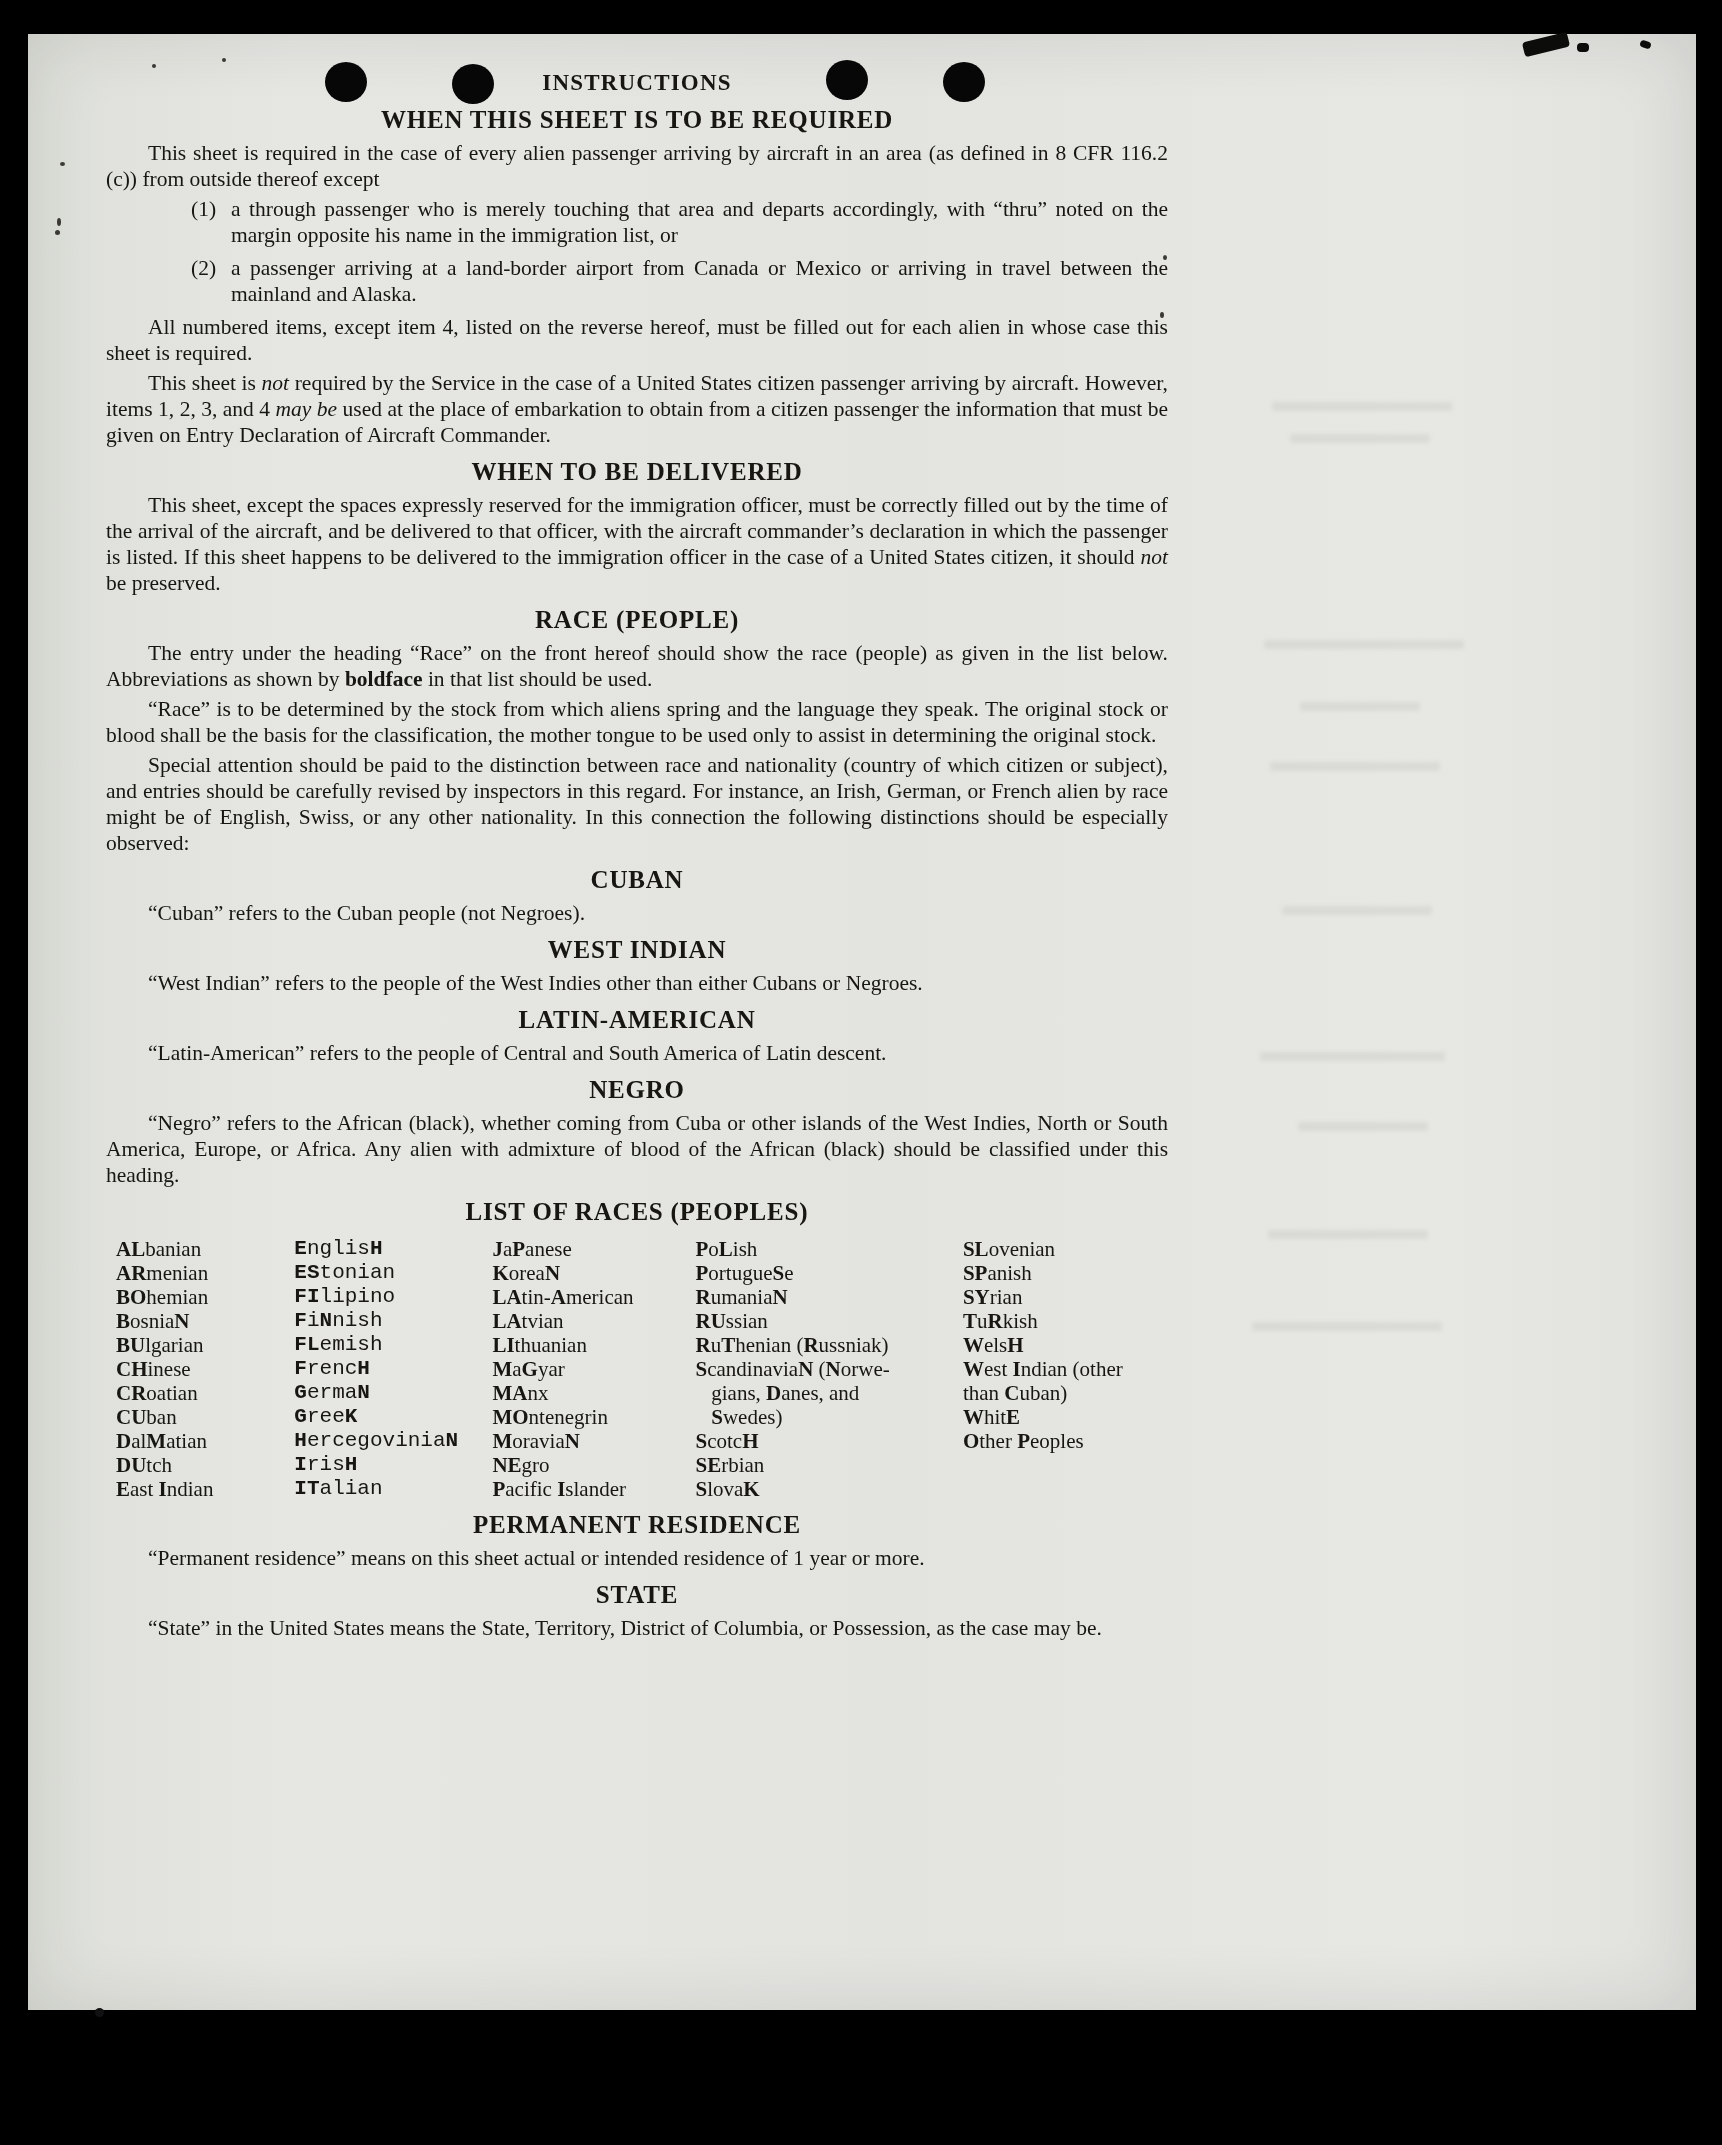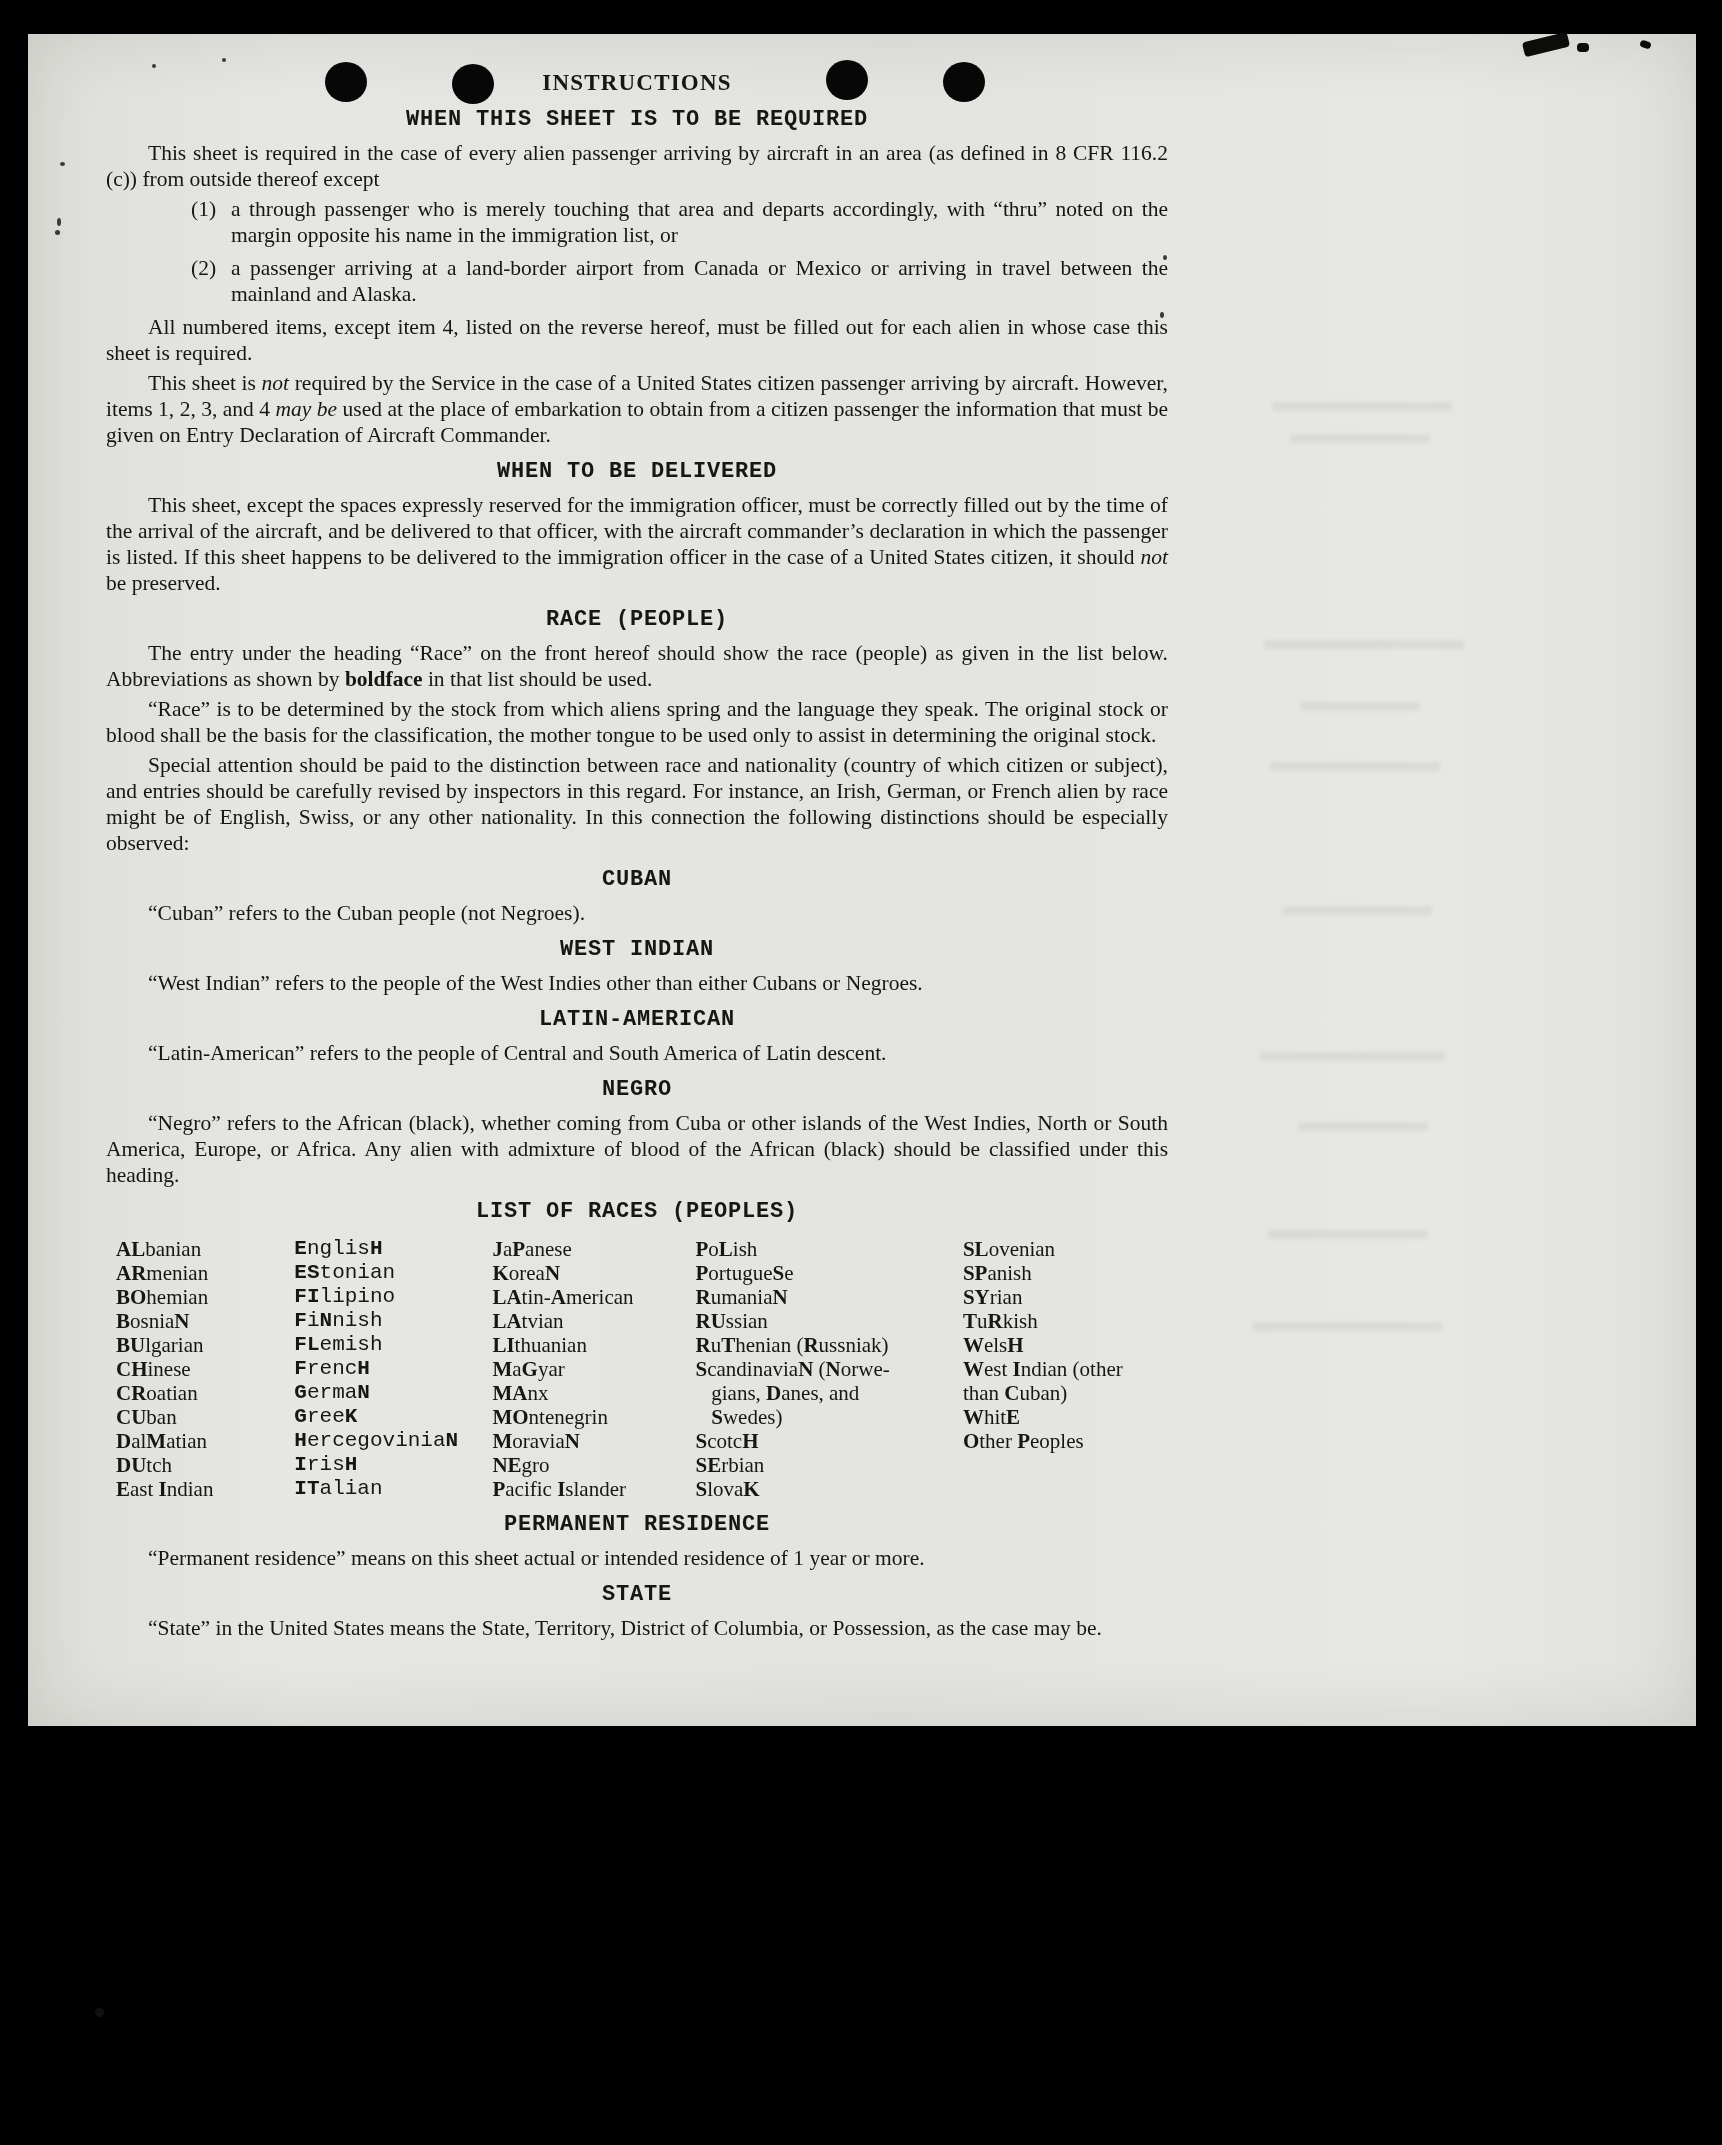--- a/index.html
+++ b/index.html
@@ -2,35 +2,35 @@
 <html><head>
 <meta charset="utf-8">
 <style>
   * { margin:0; padding:0; box-sizing:border-box; }
   html, body { background:#000; }
   body {
     width:1722px; height:2145px; position:relative; overflow:hidden;
     font-family:"Liberation Serif", serif;
   }
   .page {
-    position:absolute; left:28px; top:34px; width:1668px; height:1692px;
+    position:absolute; left:28px; top:34px; width:1668px; height:1976px;
     background:linear-gradient(90deg,#dddfd9 0%, #e6e7e3 16%, #e3e4e0 52%, #e7e8e4 84%, #e1e2de 100%);
     box-shadow: inset 0 0 70px rgba(40,40,35,0.12);
   }
   .content {
     position:absolute; left:78px; top:36px; width:1062px;
     color:#171611; font-size:21.5px; line-height:26px;
   }
   .doc-title {
     text-align:center; font-weight:bold; font-size:23px; letter-spacing:1.2px;
     margin-bottom:4px;
   }
   .h {
-    text-align:center; font-weight:bold; font-size:22px; letter-spacing:0.8px;
-    margin-top:11px; margin-bottom:7px;font-family:Liberation Mono, monospace;
+    text-align:center; font-weight:bold; font-size:25px; letter-spacing:0.8px;
+    margin-top:11px; margin-bottom:7px;
   }
   .p { text-align:justify; text-indent:42px; margin-bottom:4px; }
   .numlist { margin:4px 0 4px 85px; }
   .numitem { display:flex; margin-bottom:7px; }
   .num { flex:none; width:40px; }
   .numtext { flex:1; text-align:justify; }
   .races { display:flex; padding-left:10px; margin-top:12px; font-size:21px; line-height:24px; }
   .race-col-0 { width:180px; }
   .race-col-1 { width:200px;font-family:Liberation Mono, monospace; }
   .race-col-2 { width:205px; }

